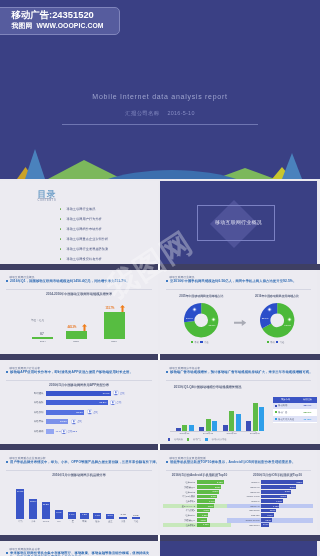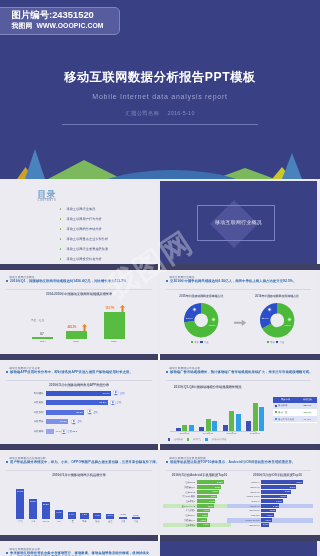--- a/index.html
+++ b/index.html
@@ -99,24 +99,23 @@
     <svg class="mtns" viewBox="0 0 320 45" preserveAspectRatio="none">
       <polygon points="17,45 25.5,33 34,45" fill="#c9a227"></polygon>
       <polygon points="25,45 35,15 45,45" fill="#4a82bd"></polygon>
       <polygon points="48,45 84,26 122,45" fill="#7cb85c"></polygon>
       <polygon points="215,45 245,34 275,45" fill="#7cb85c"></polygon>
       <polygon points="272,45 282,33 292,45" fill="#c9c62e"></polygon>
       <polygon points="282,45 292,19 302,45" fill="#4a82bd"></polygon>
       <ellipse cx="172" cy="73" rx="98" ry="37" fill="#3c6fae"></ellipse>
     </svg>
     <div class="badge">
-      <div class="l1"><span>图片编号:</span><span>24351520</span></div>
+      <div class="l1"><span>移动广告:</span><span>24351520</span></div>
       <div class="l2"><span class="site">我图网</span><span class="url">WWW.OOOPIC.COM</span></div>
     </div>
-    <div class="ctitle">移动互联网数据分析报告PPT模板</div>
     <div class="csub">Mobile Internet data analysis report</div>
     <div class="cmeta"><span>汇报公司名称</span><span class="dt">2016-5-10</span></div>
     <div class="cline"></div>
   </div>
 
   <div class="slide" id="toc">
     <div class="toc-title">目录</div>
     <div class="toc-rule"></div>
     <div class="toc-sub">CONTENTS</div>
     <div class="toc-list">

